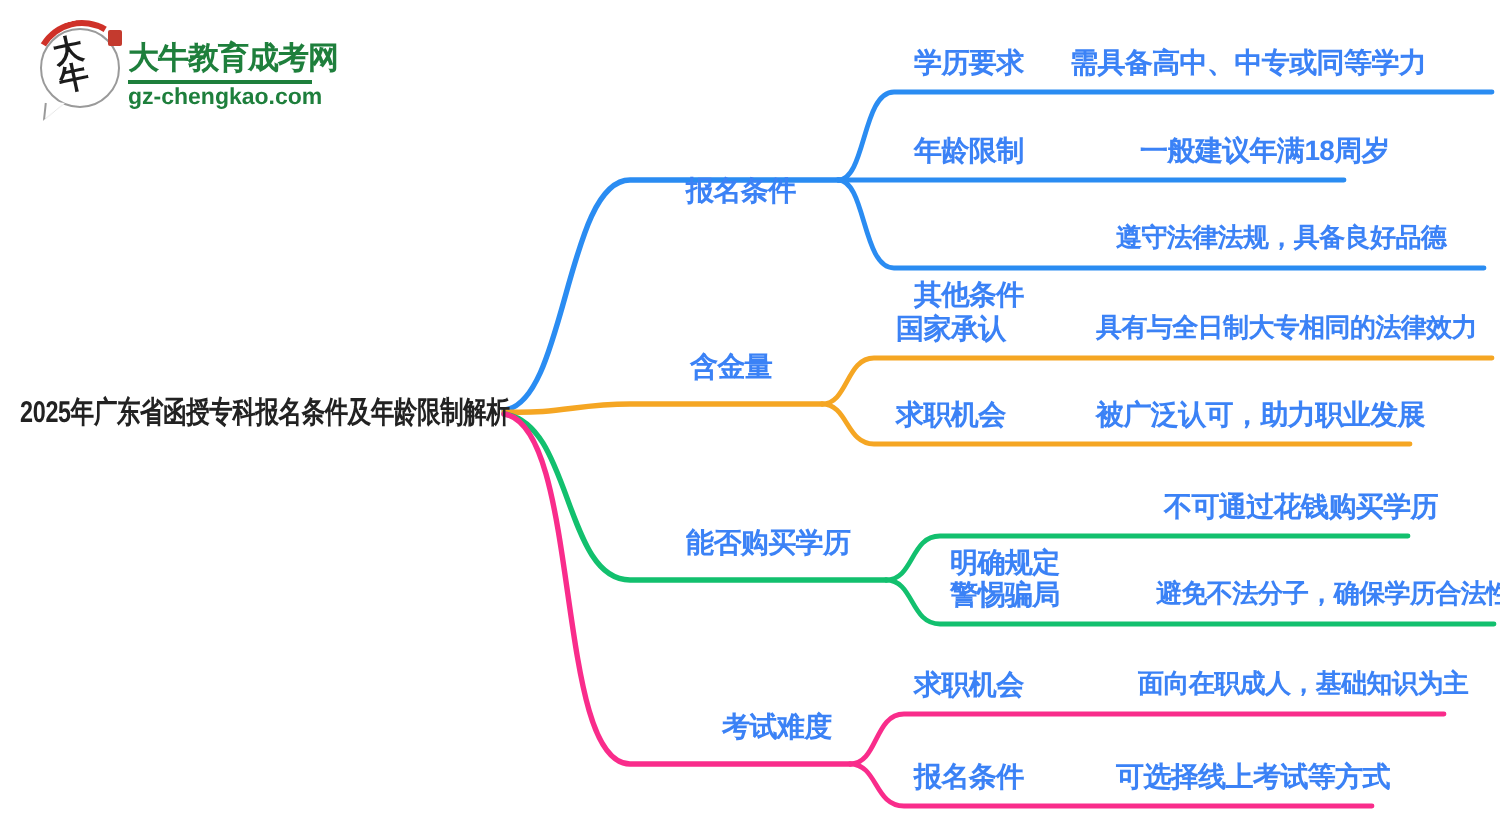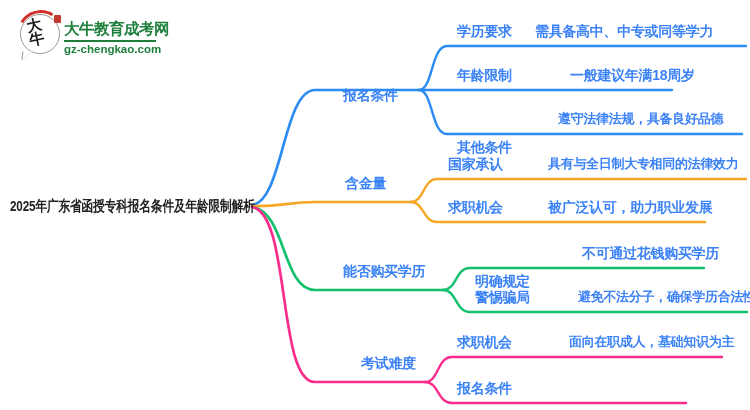--- a/index.html
+++ b/index.html
@@ -121,14 +121,15 @@
   <div class="node" style="left:343px; top:262px;">能否购买学历</div>
   <div class="node" style="left:475px; top:244px;margin-top:28px;">明确规定</div>
   <div class="node" style="left:582px; top:244px;">不可通过花钱购买学历</div>
   <div class="node" style="left:475px; top:288px;">警惕骗局</div>
   <div class="node small" style="left:578px; top:288px;">避免不法分子，确保学历合法性</div>
 
   <div class="node" style="left:361px; top:354px;">考试难度</div>
   <div class="node" style="left:457px; top:333px;">求职机会</div>
   <div class="node small" style="left:558px; top:333px;margin-left:11px;">面向在职成人，基础知识为主</div>
   <div class="node" style="left:457px; top:379px;">报名条件</div>
+  <div class="node" style="left:558px; top:379px;">可选择线上考试等方式</div>
 
 </div>
 
 </body></html>

